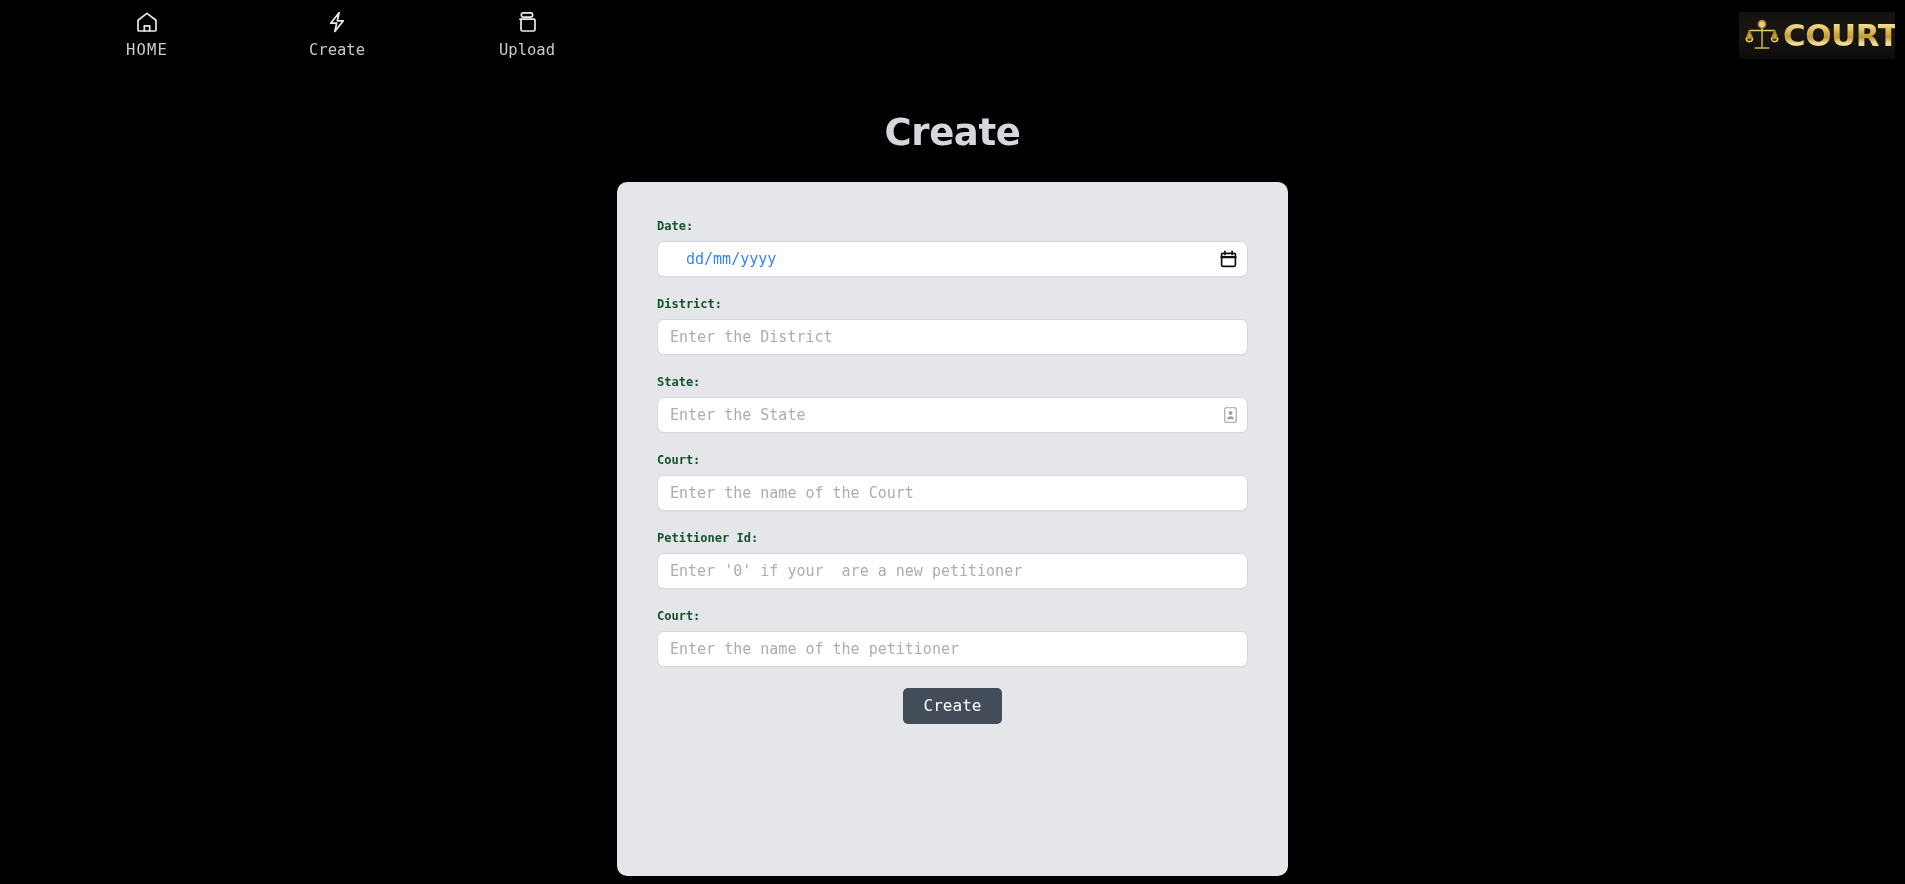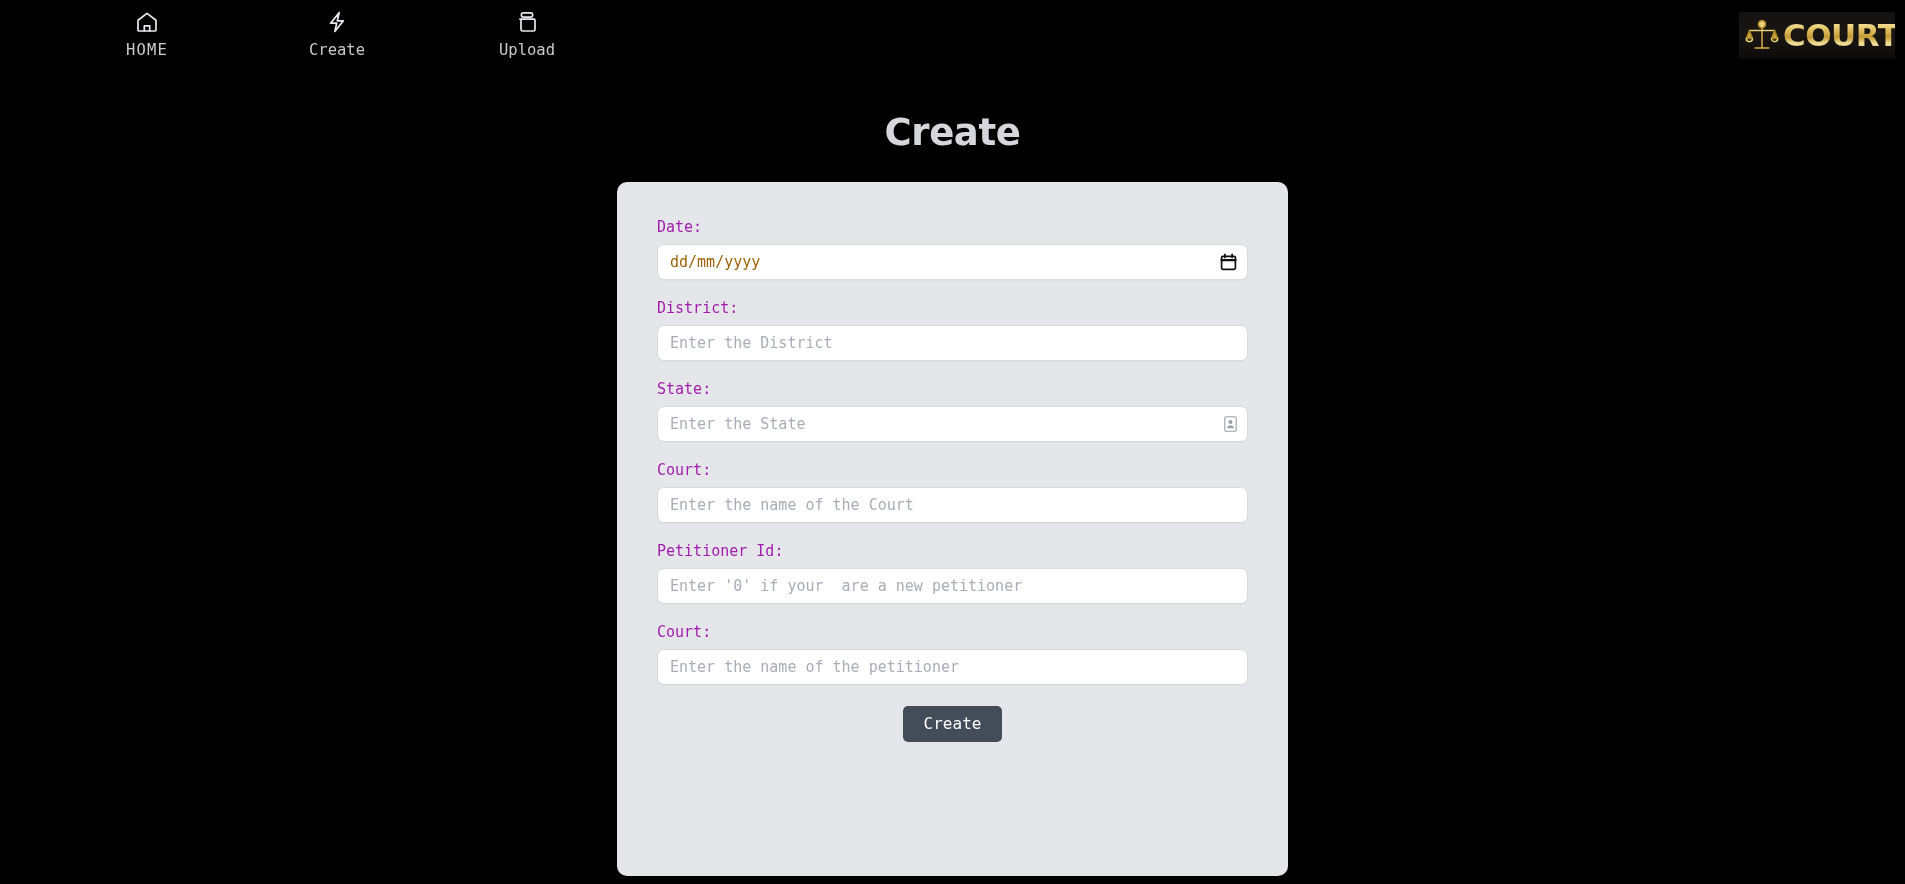--- a/index.html
+++ b/index.html
@@ -118,24 +118,24 @@
     min-height: 694px;
     background: #e4e6e9;
     border-radius: 10px;
     padding: 38px 40px 0 40px;
   }
 
   .field { margin-bottom: 21px; }
 
   .field-label {
     display: block;
-    color: #a21caf;
-    font-family: "DejaVu Sans Mono", monospace;
-    font-weight: normal;
-    font-size: 15px;
+    color: #14532d;
+    font-family: "DejaVu Sans Mono", monospace;
+    font-weight: bold;
+    font-size: 12px;
     line-height: 1;
     margin-bottom: 9px;
   }
 
   .input-shell {
     position: relative;
     width: 100%;
     height: 36px;
     background: #ffffff;
     border: 1px solid #d7d9dd;
@@ -153,24 +153,24 @@
     background: transparent;
     padding: 0 34px 0 12px;
     font-family: "DejaVu Sans Mono", monospace;
     font-size: 15px;
     color: #111111;
   }
 
   .input-shell input::placeholder { color: #a8adb6; }
 
   .date-text {
-    padding-left: 12px;
+    padding-left: 28px;
     font-family: "DejaVu Sans Mono", monospace;
     font-size: 15px;
-    color: #a16207;
+    color: #3b82f6;
     line-height: 1;
     user-select: none;
   }
 
   .field-icon {
     position: absolute;
     right: 10px;
     top: 50%;
     transform: translateY(-50%);
     display: flex;

